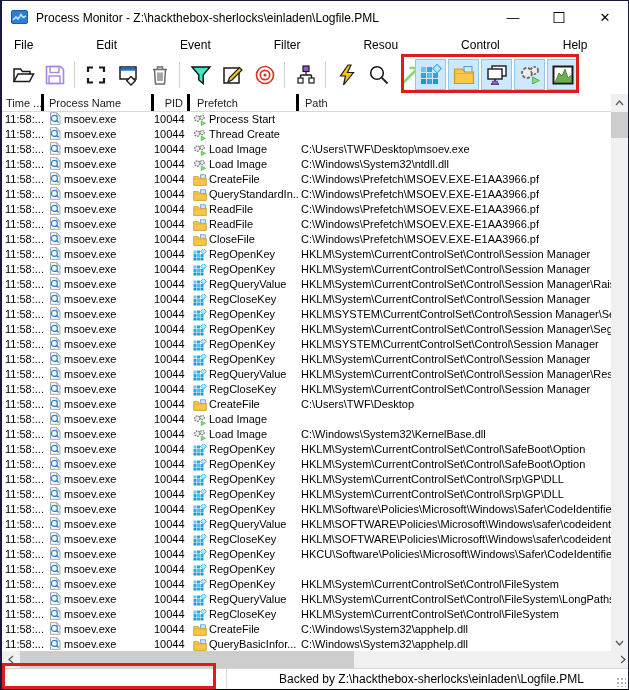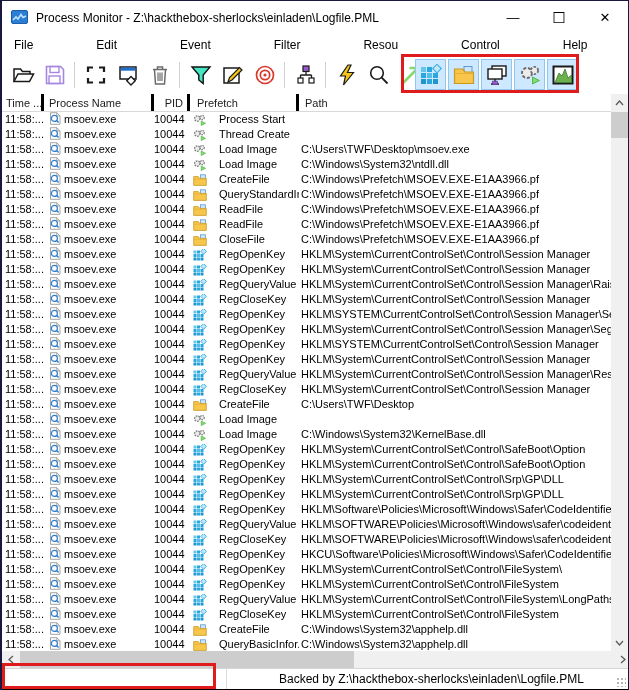--- a/index.html
+++ b/index.html
@@ -41,21 +41,21 @@
   #event-list { position:absolute; left:0; top:111px; width:612px; height:539px; overflow:hidden; background:#fff; }
   .row { display:flex; height:15px; line-height:15px; font-size:11px; color:#000; white-space:nowrap; }
   .cell { overflow:hidden; flex:0 0 auto; }
   .c-time { width:42px; padding-left:3px; }
   .c-proc { width:110px; display:flex; }
   .c-proc svg { margin-left:5px; flex:0 0 auto; }
   .c-proc .label { margin-left:2px; overflow:hidden; }
   .c-pid { width:36px; text-align:left; padding-right:3px; }
   .c-op { width:109px; display:flex; align-items:center; }
   .c-op .op-ic { margin-left:3px; width:14px; height:12px; flex:0 0 auto; display:flex; align-items:center; }
-  .c-op .label { margin-left:12px; overflow:hidden; }
+  .c-op .label { margin-left:2px; overflow:hidden; }
   .c-path { flex:1 1 auto; padding-left:2px; overflow:hidden; }
   
   #vscroll { position:absolute; right:0; top:93px; width:17px; height:557px; background:#f0f0f0; }
   .sb-arrow { position:absolute; width:17px; height:17px; background:#f0f0f0; display:flex; align-items:center; justify-content:center; }
   #vthumb { position:absolute; left:0; top:18px; width:17px; height:26px; background:#cdcdcd; }
   #hscroll { position:absolute; left:0; top:650px; width:629px; height:17px; background:#f0f0f0; }
   #hthumb { position:absolute; left:18px; top:0; width:334px; height:17px; background:#cdcdcd; }
   
   #statusbar { position:absolute; left:0; top:667px; width:100%; height:21px; background:#fff; border-top:1px solid #d7d7d7; font-size:12px; color:#000; }
   #status-left { position:absolute; left:5px; top:3px; white-space:nowrap; }
@@ -1107,21 +1107,20 @@
               <rect x="4" y="5" width="3" height="3" fill="#55bdea"></rect>
     <rect x="7.5" y="5" width="3" height="3" fill="#29a8e0"></rect>
               <rect x="0.5" y="8.5" width="3" height="3" fill="#1f95cc"></rect>
     <rect x="4" y="8.5" width="3" height="3" fill="#29a8e0"></rect>
               <rect x="7.5" y="8.5" width="3" height="3" fill="#1f95cc"></rect>
     <rect x="8.6" y="0.4" width="4" height="4" transform="rotate(45 10.6 2.4)" fill="#bfe9fa" stroke="#29a8e0" stroke-width="0.8"></rect>
   </svg>
 </span>
           <span class="label">RegOpenKey</span>
     </div>
-    <div class="cell c-path">HKLM\System\CurrentControlSet\Control\FileSystem\</div>
   </div>
 
   <div class="row">
     <div class="cell c-time">11:58:...</div>
     <div class="cell c-proc">
       <svg width="13" height="13" viewBox="0 0 13 13">
         <path d="M1.5 0.7 h6.3 l3.2 3.2 v8.4 h-9.5 z" fill="#ffffff" stroke="#9a9a9a" stroke-width="0.9"></path>
         <path d="M7.8 0.7 v3.2 h3.2" fill="none" stroke="#9a9a9a" stroke-width="0.9"></path>
         <circle cx="5.4" cy="6.4" r="3" fill="none" stroke="#2f7fd0" stroke-width="1.2"></circle>
         <path d="M7.6 8.6 L9.6 10.6" stroke="#2f7fd0" stroke-width="1.4"></path>

